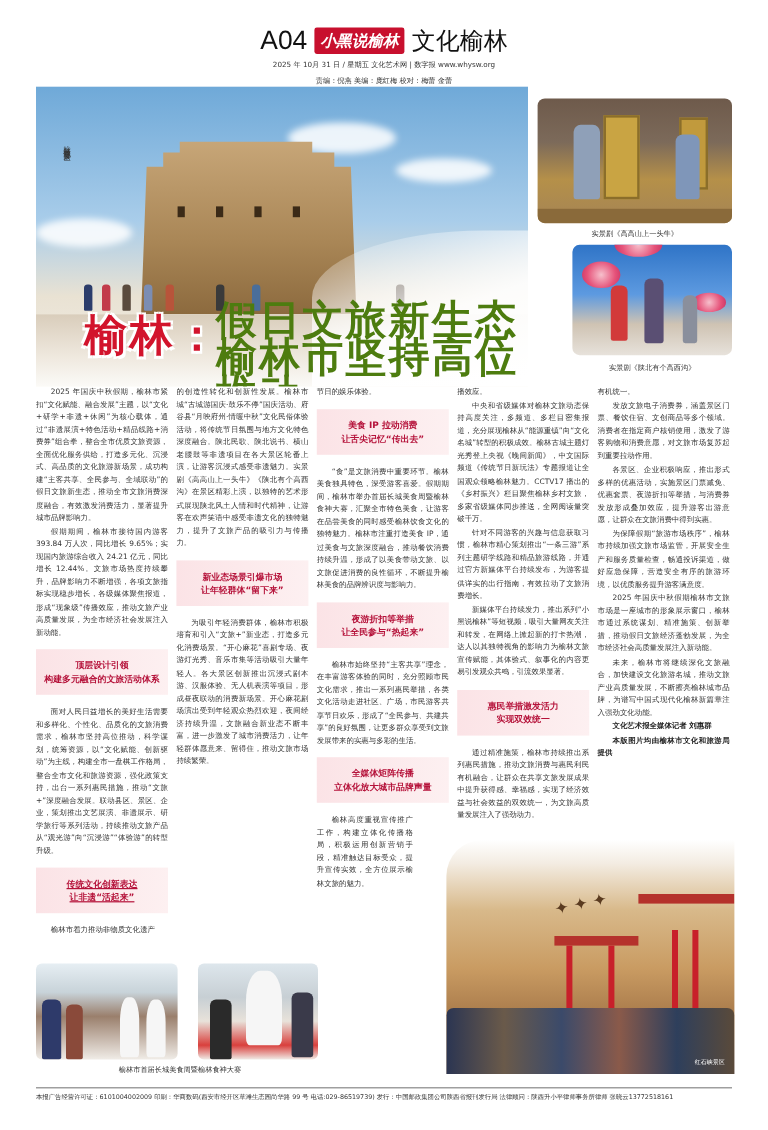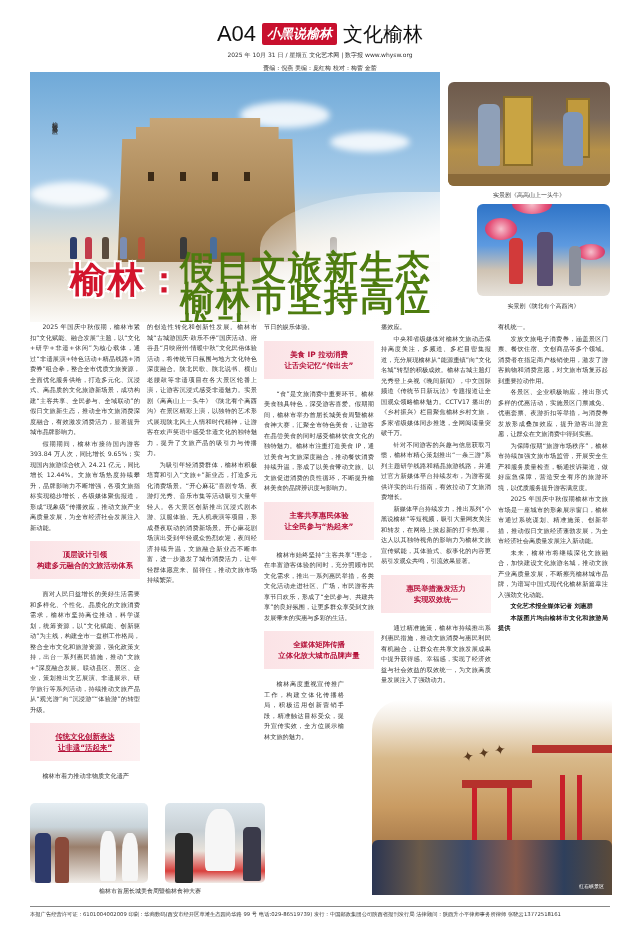--- a/index.html
+++ b/index.html
@@ -148,29 +148,31 @@
     <div class="subhead" style="white-space:pre-line;">顶层设计引领
 构建多元融合的文旅活动体系</div>
     <p>面对人民日益增长的美好生活需要和多样化、个性化、品质化的文旅消费需求，榆林市坚持高位推动，科学谋划，统筹资源，以“文化赋能、创新驱动”为主线，构建全市一盘棋工作格局，整合全市文化和旅游资源，强化政策支持，出台一系列惠民措施，推动“文旅+”深度融合发展。联动县区、景区、企业，策划推出文艺展演、非遗展示、研学旅行等系列活动，持续推动文旅产品从“观光游”向“沉浸游”“体验游”的转型升级。</p>
     <div class="subhead" style="white-space:pre-line;text-decoration:underline;">传统文化创新表达
 让非遗“活起来”</div>
     <p>榆林市着力推动非物质文化遗产</p>
   </div>
 
   <div class="col" style="left:117px;">
     <p style="text-indent:0;">的创造性转化和创新性发展。榆林市城“古城游国庆·鼓乐不停”国庆活动、府谷县“月映府州·情暖中秋”文化民俗体验活动，将传统节日氛围与地方文化特色深度融合。陕北民歌、陕北说书、横山老腰鼓等非遗项目在各大景区轮番上演，让游客沉浸式感受非遗魅力。实景剧《高高山上一头牛》《陕北有个高西沟》在景区精彩上演，以独特的艺术形式展现陕北风土人情和时代精神，让游客在欢声笑语中感受非遗文化的独特魅力，提升了文旅产品的吸引力与传播力。</p>
+    <div class="subhead" style="white-space:pre-line;">新业态场景引爆市场
+让年轻群体“留下来”</div>
     <p>为吸引年轻消费群体，榆林市积极培育和引入“文旅+”新业态，打造多元化消费场景。“开心麻花”喜剧专场、夜游灯光秀、音乐市集等活动吸引大量年轻人。各大景区创新推出沉浸式剧本游、汉服体验、无人机表演等项目，形成昼夜联动的消费新场景。开心麻花剧场演出受到年轻观众热烈欢迎，夜间经济持续升温，文旅融合新业态不断丰富，进一步激发了城市消费活力，让年轻群体愿意来、留得住，推动文旅市场持续繁荣。</p>
   </div>
 
   <div class="col" style="left:234px;">
     <p style="text-indent:0;">节日的娱乐体验。</p>
     <div class="subhead" style="white-space:pre-line;">美食 IP 拉动消费
 让舌尖记忆“传出去”</div>
     <p>“食”是文旅消费中重要环节。榆林美食独具特色，深受游客喜爱。假期期间，榆林市举办首届长城美食周暨榆林食神大赛，汇聚全市特色美食，让游客在品尝美食的同时感受榆林饮食文化的独特魅力。榆林市注重打造美食 IP，通过美食与文旅深度融合，推动餐饮消费持续升温，形成了以美食带动文旅、以文旅促进消费的良性循环，不断提升榆林美食的品牌辨识度与影响力。</p>
-    <div class="subhead" style="white-space:pre-line;">主客共享惠民体验
+    <div class="subhead" style="white-space:pre-line;">夜游折扣等举措
 让全民参与“热起来”</div>
     <p>榆林市始终坚持“主客共享”理念，在丰富游客体验的同时，充分照顾市民文化需求，推出一系列惠民举措，各类文化活动走进社区、广场，市民游客共享节日欢乐，形成了“全民参与、共建共享”的良好氛围，让更多群众享受到文旅发展带来的实惠与多彩的生活。</p>
     <div class="subhead" style="white-space:pre-line;">全媒体矩阵传播
 立体化放大城市品牌声量</div>
     <p style="width:80px;">榆林高度重视宣传推广工作，构建立体化传播格局，积极运用创新营销手段，精准触达目标受众，提升宣传实效，全方位展示榆林文旅的魅力。</p>
   </div>
 
   <div class="col" style="left:351px;">
     <p style="text-indent:0;">播效应。</p>
     <p>中央和省级媒体对榆林文旅动态保持高度关注，多频道、多栏目密集报道，充分展现榆林从“能源重镇”向“文化名城”转型的积极成效。榆林古城主题灯光秀登上央视《晚间新闻》，中文国际频道《传统节日新玩法》专题报道让全国观众领略榆林魅力。CCTV17 播出的《乡村振兴》栏目聚焦榆林乡村文旅，多家省级媒体同步推送，全网阅读量突破千万。</p>

